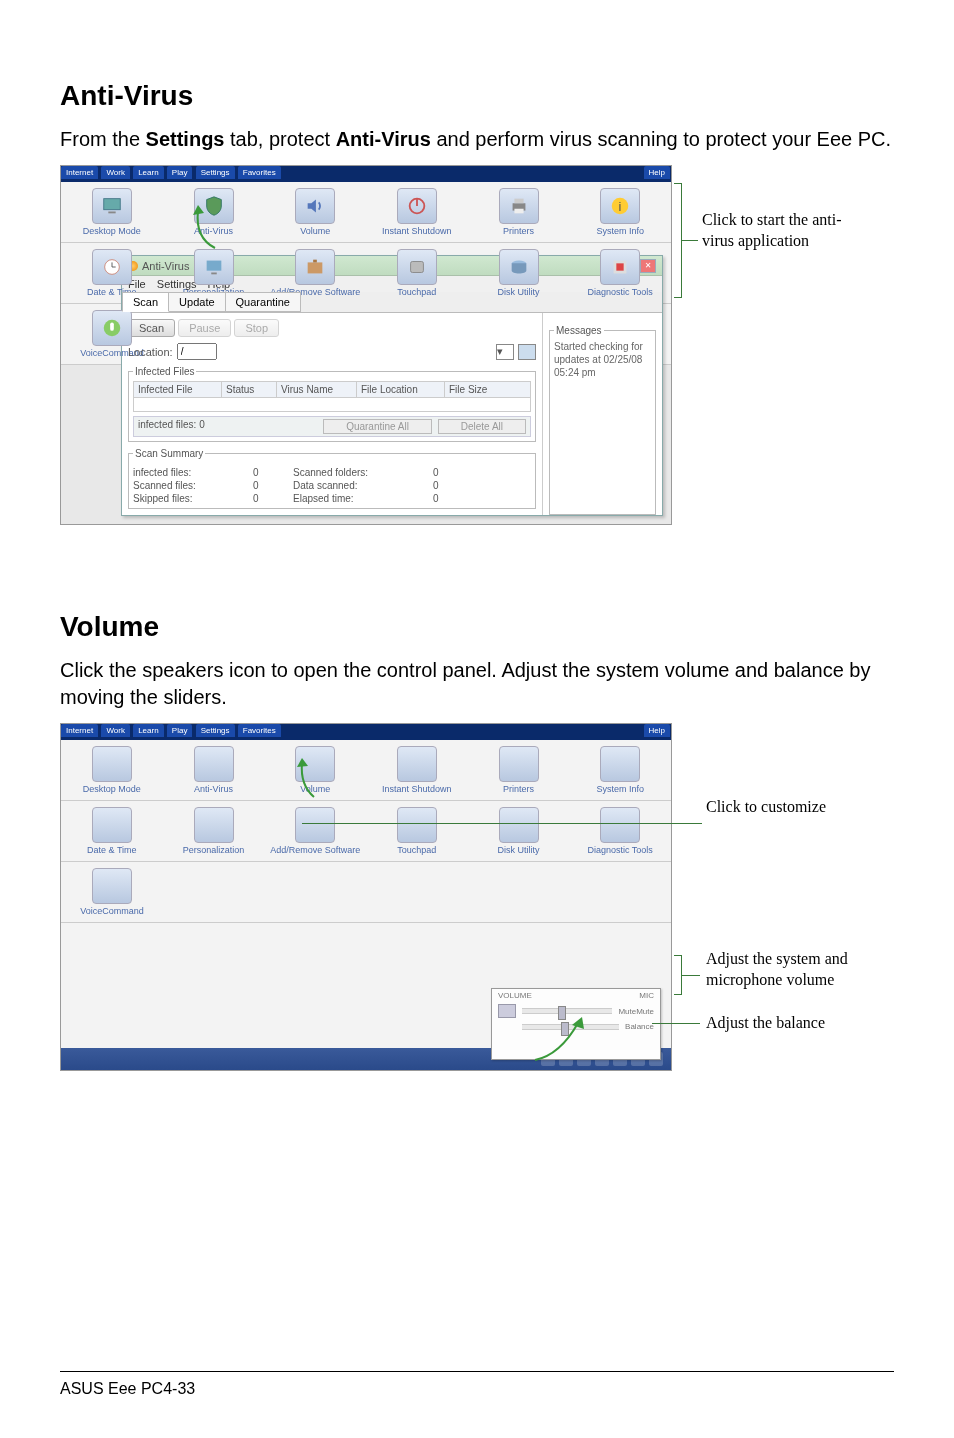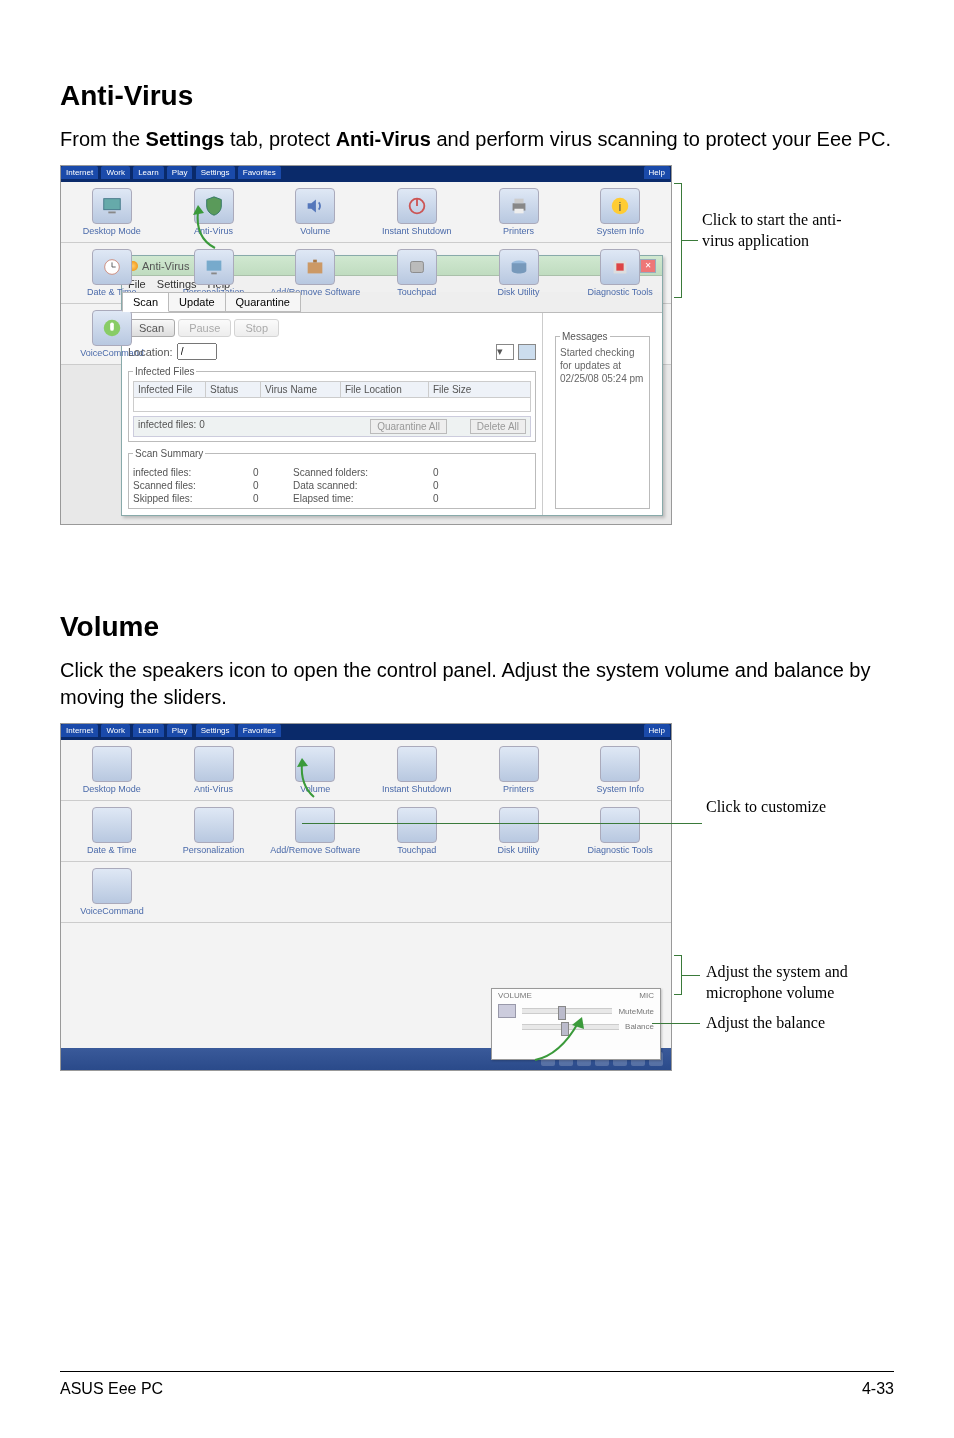--- a/index.html
+++ b/index.html
@@ -114,48 +114,48 @@
     background: #f6f6f6;
     margin-right: -1px;
   }
   .av-tabs span.active { background:#fff; border-bottom-color:#fff; position:relative; z-index:1;}
   .av-body {
     display:flex;
     background:#fff;
     border-top:1px solid #bbb;
   }
   .av-main { flex:1; padding:6px; font-size:11px; color:#555; }
-  .av-side { width:120px; border-left:1px solid #ccc; padding:12px; font-size:10px; color:#666; }
+  .av-side { width:120px; border-left:1px solid #ccc; padding:6px; font-size:10px; color:#666; }
   .btn-gray {
     display:inline-block;
     padding:2px 10px;
     background:linear-gradient(#f8f8f8,#ddd);
     border:1px solid #aaa;
     border-radius:3px;
     font-size:11px;
   }
   .loc-row { margin-top:6px; display:flex; align-items:center; gap:4px; }
   .loc-row input { width:40px; font-size:10px; padding:1px 2px; }
   .loc-row .selbox { width:18px; height:16px; border:1px solid #888; background:#fff; }
   .loc-row .selicon { width:18px; height:16px; border:1px solid #888; background:#cde; }
   fieldset.inf {
     margin-top:6px;
     border:1px solid #bbb;
     padding:4px;
   }
   fieldset.inf legend { font-size:10px; color:#555; padding:0 2px;}
   .col-head { display:flex; background:#eef2f8; border:1px solid #ccc; font-size:10px; }
   .col-head span { padding:2px 4px; border-right:1px solid #ccc; }
-  .col-head span:nth-child(1){width:72px}
+  .col-head span:nth-child(1){width:88px}
   .col-head span:nth-child(2){width:55px}
   .col-head span:nth-child(3){width:80px}
   .col-head span:nth-child(4){width:88px}
   .col-head span:nth-child(5){flex:1;border-right:none}
   .inffiles { margin-top:4px; display:flex; justify-content:space-between; font-size:10px; background:#eef2f2; padding:2px 4px; border:1px solid #ccd; }
-  .inffiles .rightbtns span { display:inline-block; padding:1px 6px; border:1px solid #bbb; background:#eee; margin-left:20px; color:#999;}
+  .inffiles .rightbtns span { display:inline-block; padding:1px 22px; border:1px solid #bbb; background:#eee; margin-left:3px; color:#999;}
   .sumgrid {
     display:grid;
     grid-template-columns: 120px 40px 140px 40px;
     font-size:10px;
     row-gap:2px;
     margin-top:4px;
   }
   .callout {
     position:absolute;
     font-size:16px;
@@ -214,21 +214,20 @@
   .tray .tray-icon{width:14px;height:14px;background:rgba(255,255,255,.2);border-radius:2px;}
   .footer {
     position:absolute;
     bottom:40px;
     left:60px;
     right:60px;
     border-top:1px solid #000;
     padding-top:8px;
     font-size:16px;
     display:flex;
-    justify-content:space-between;
   }
   .section-gap { height: 46px; }
 </style>
 </head>
 <body>
 
 <h2>Anti-Virus</h2>
 <p class="lead">
   <span>From the </span><b>Settings</b><span> tab, protect </span><b>Anti-Virus</b><span> and perform virus scanning to protect your Eee PC.</span>
 </p>
@@ -570,21 +569,21 @@
       <span class="tray-icon"></span>
       <span class="tray-icon"></span>
     </div>
   </div>
 
   <div class="callout-line" style="top:100px;left:242px;width:400px;"></div>
   <div class="callout" style="top:74px;left:646px;width:200px;">Click to customize</div>
 
   <div class="bracket" style="top:232px;left:614px;height:40px;"></div>
   <div class="callout-line" style="top:252px;left:622px;width:18px;"></div>
-  <div class="callout" style="top:239px;left:646px;width:200px;">Adjust the system and microphone volume</div>
+  <div class="callout" style="top:226px;left:646px;width:200px;">Adjust the system and microphone volume</div>
 
   <div class="callout-line" style="top:300px;left:592px;width:48px;"></div>
   <div class="callout" style="top:290px;left:646px;width:160px;">Adjust the balance</div>
 
   <svg style="position:absolute;top:34px;left:236px;" width="24" height="44">
       <path d="M18 40 Q 4 28 6 6" stroke="#3a9a3a" stroke-width="2" fill="none"></path>
       <path d="M1 10 L6 1 L12 9 Z" fill="#3a9a3a"></path>
     </svg>
 
   <svg style="position:absolute;top:292px;left:470px;" width="60" height="50">

